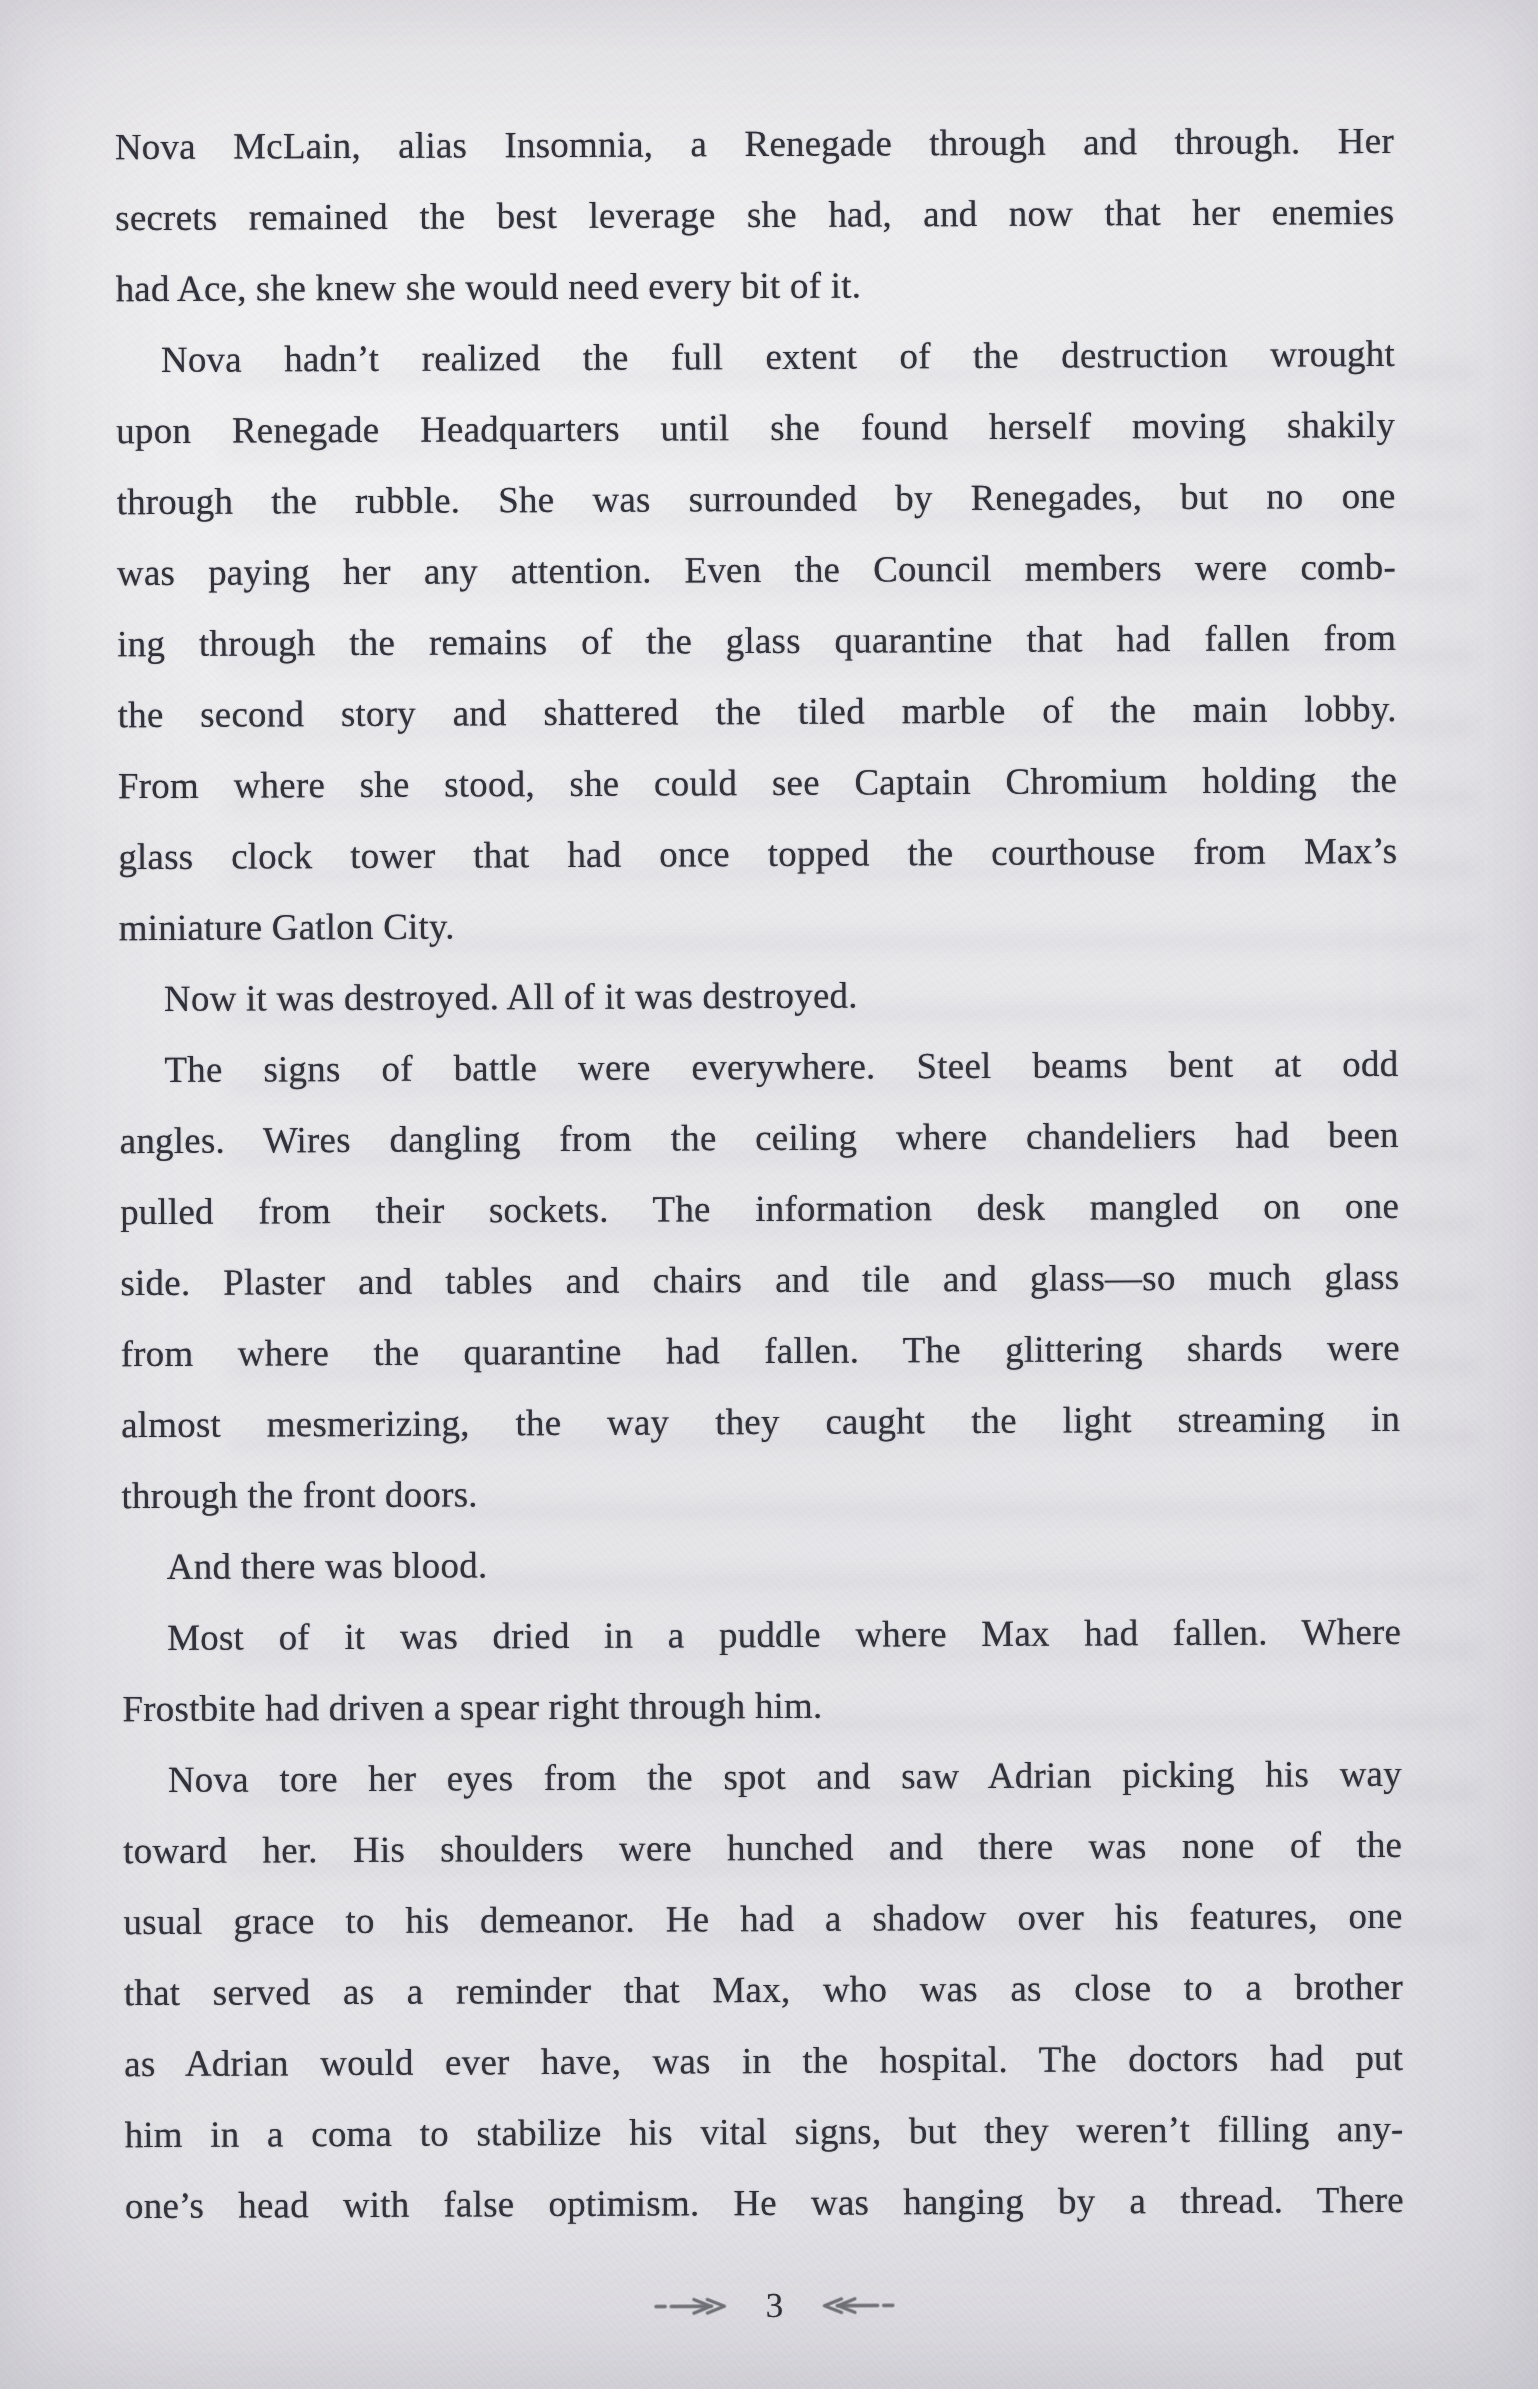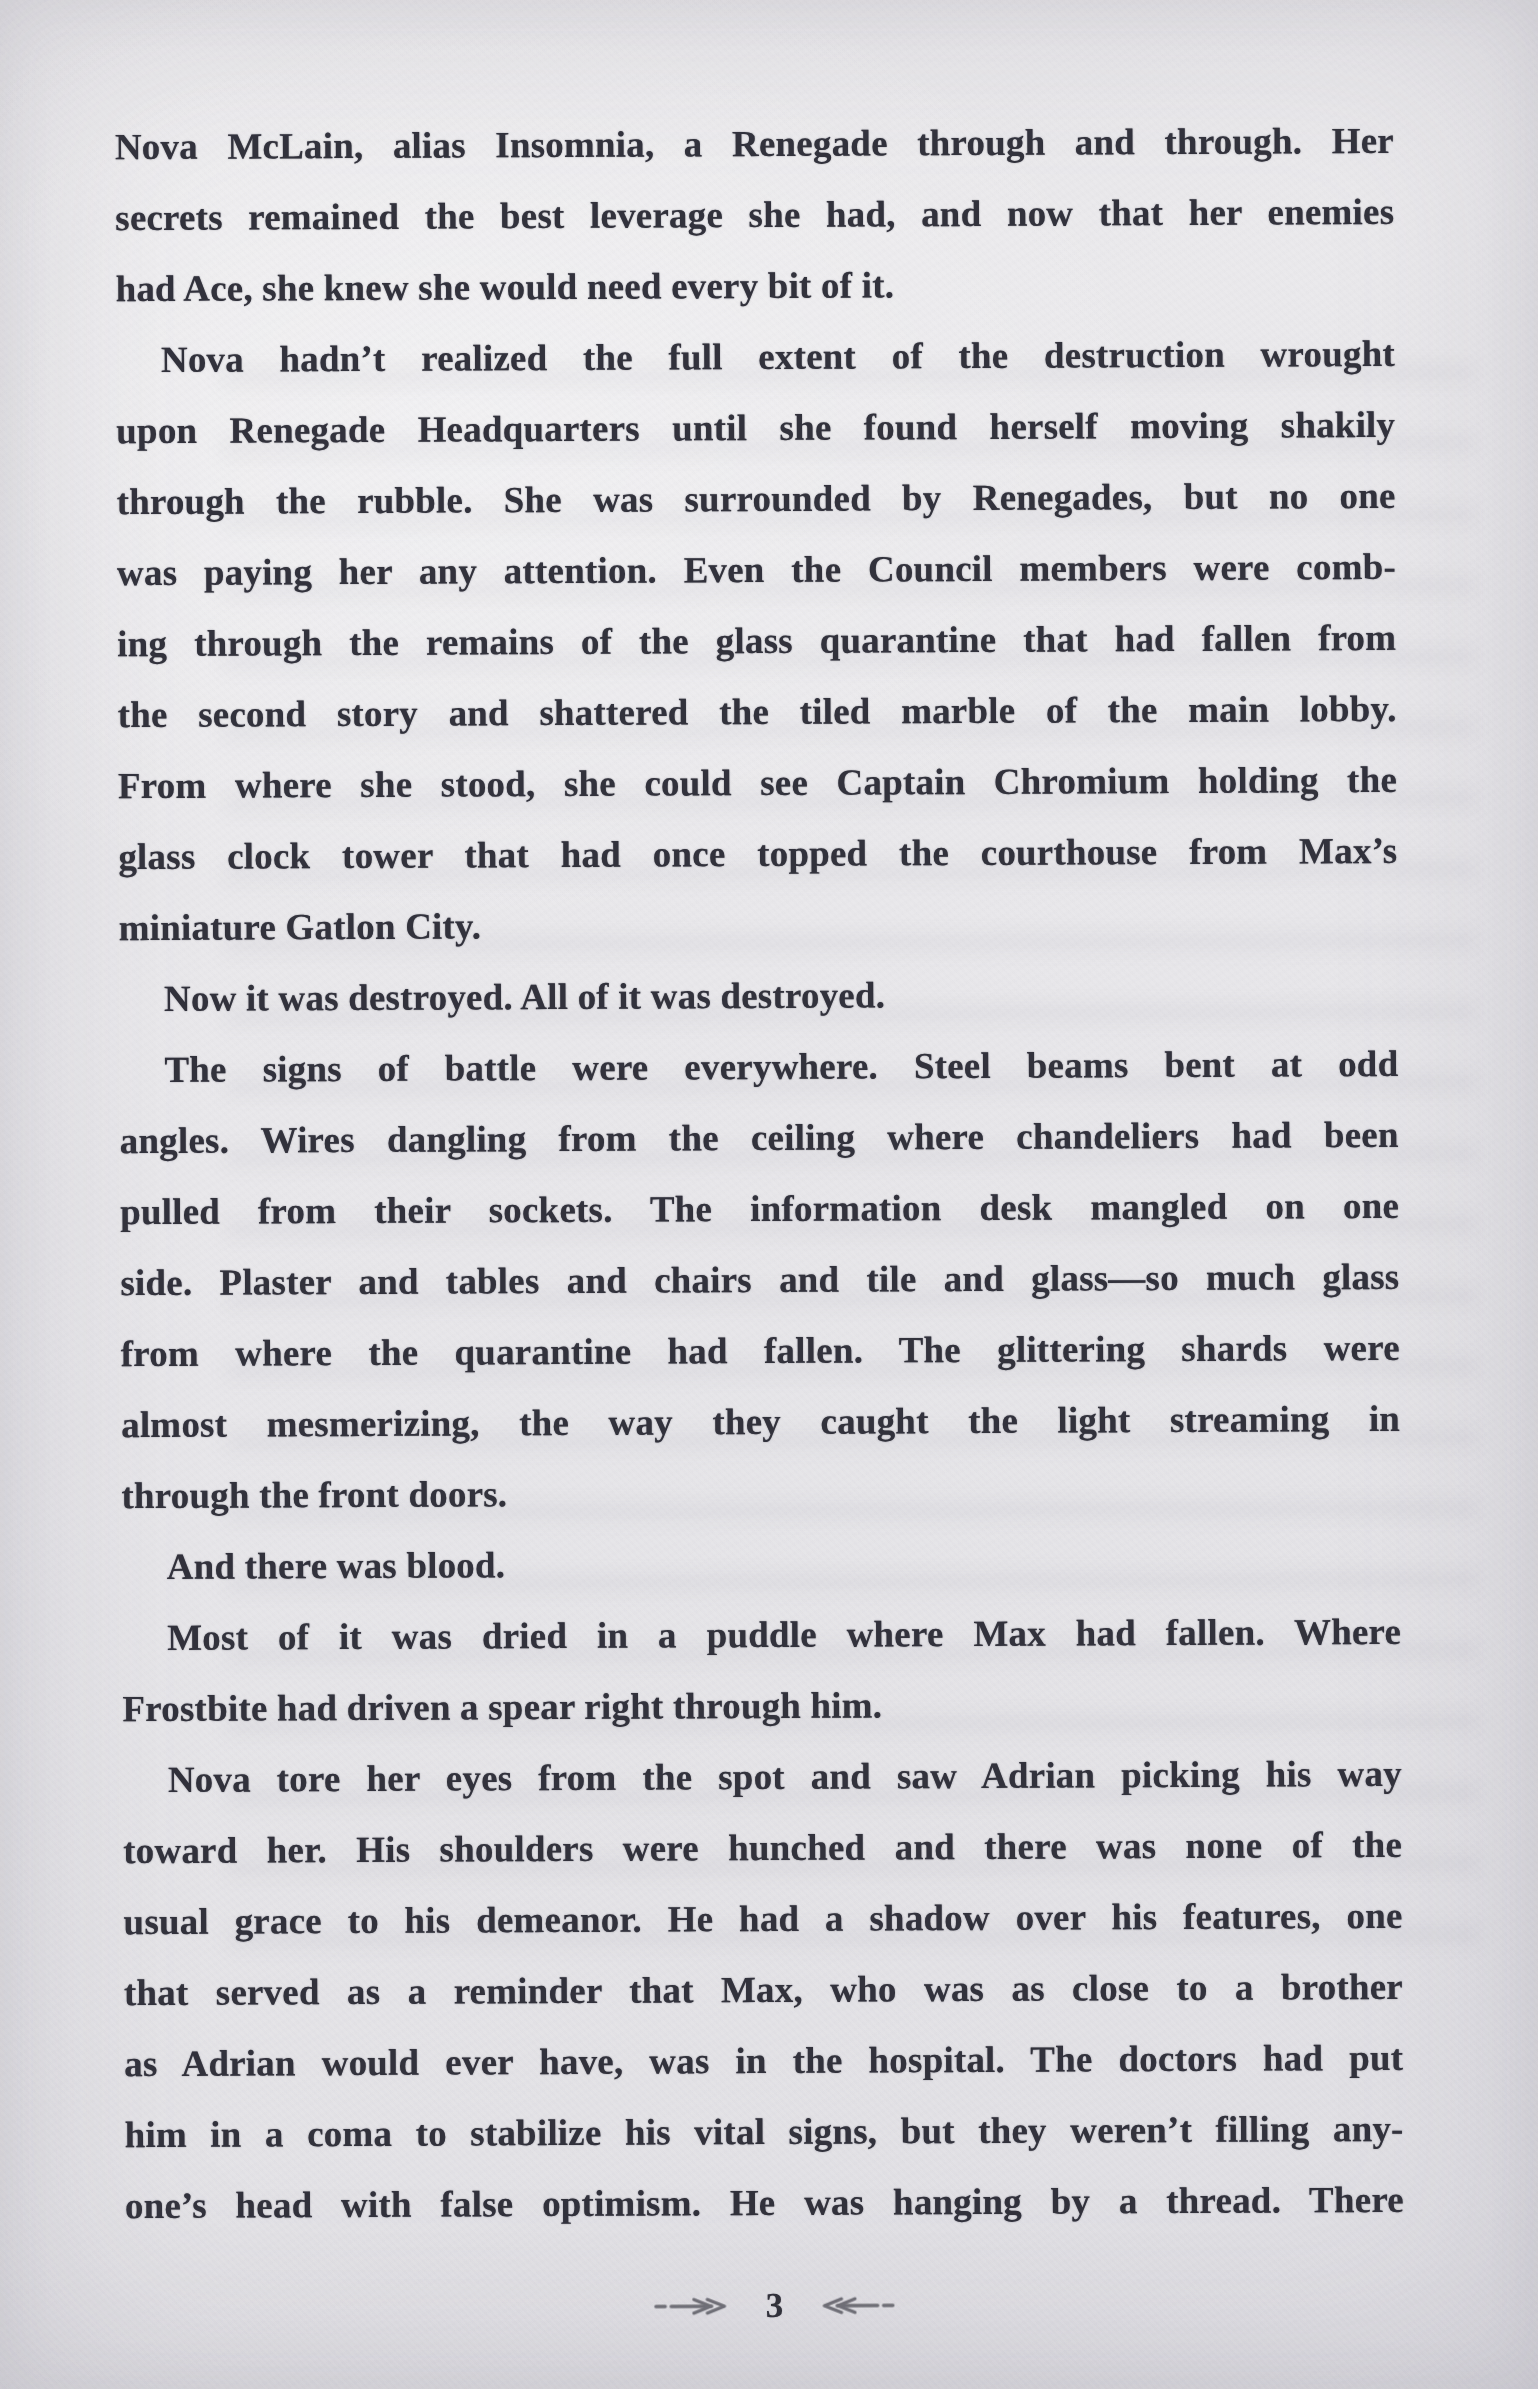--- a/index.html
+++ b/index.html
@@ -8,21 +8,20 @@
     background:#e9e8ea;
     font-family:"Liberation Serif","DejaVu Serif",serif;
     overflow:hidden;
     position:relative;
   }
   .page{
     position:absolute;inset:0;
     background:
       radial-gradient(ellipse 1202px 858px at 30% 18%, rgba(255,255,255,0.35), rgba(255,255,255,0) 60%),
       linear-gradient(158deg,#edecee 0%,#e9e8eb 42%,#e3e2e6 78%,#dedde2 100%);
-    font-weight: bold;
   }
   .paper-texture{
     position:absolute;inset:0;
     background:
       repeating-linear-gradient(47deg, rgba(255,255,255,0.018) 0 2.6px, rgba(120,118,132,0.016) 2.6px 5.1px),
       repeating-linear-gradient(-31deg, rgba(255,255,255,0.013) 0 4.3px, rgba(130,128,142,0.012) 4.3px 7.7px);
     pointer-events:none;
   }
   .vignette{
     position:absolute;inset:0;

